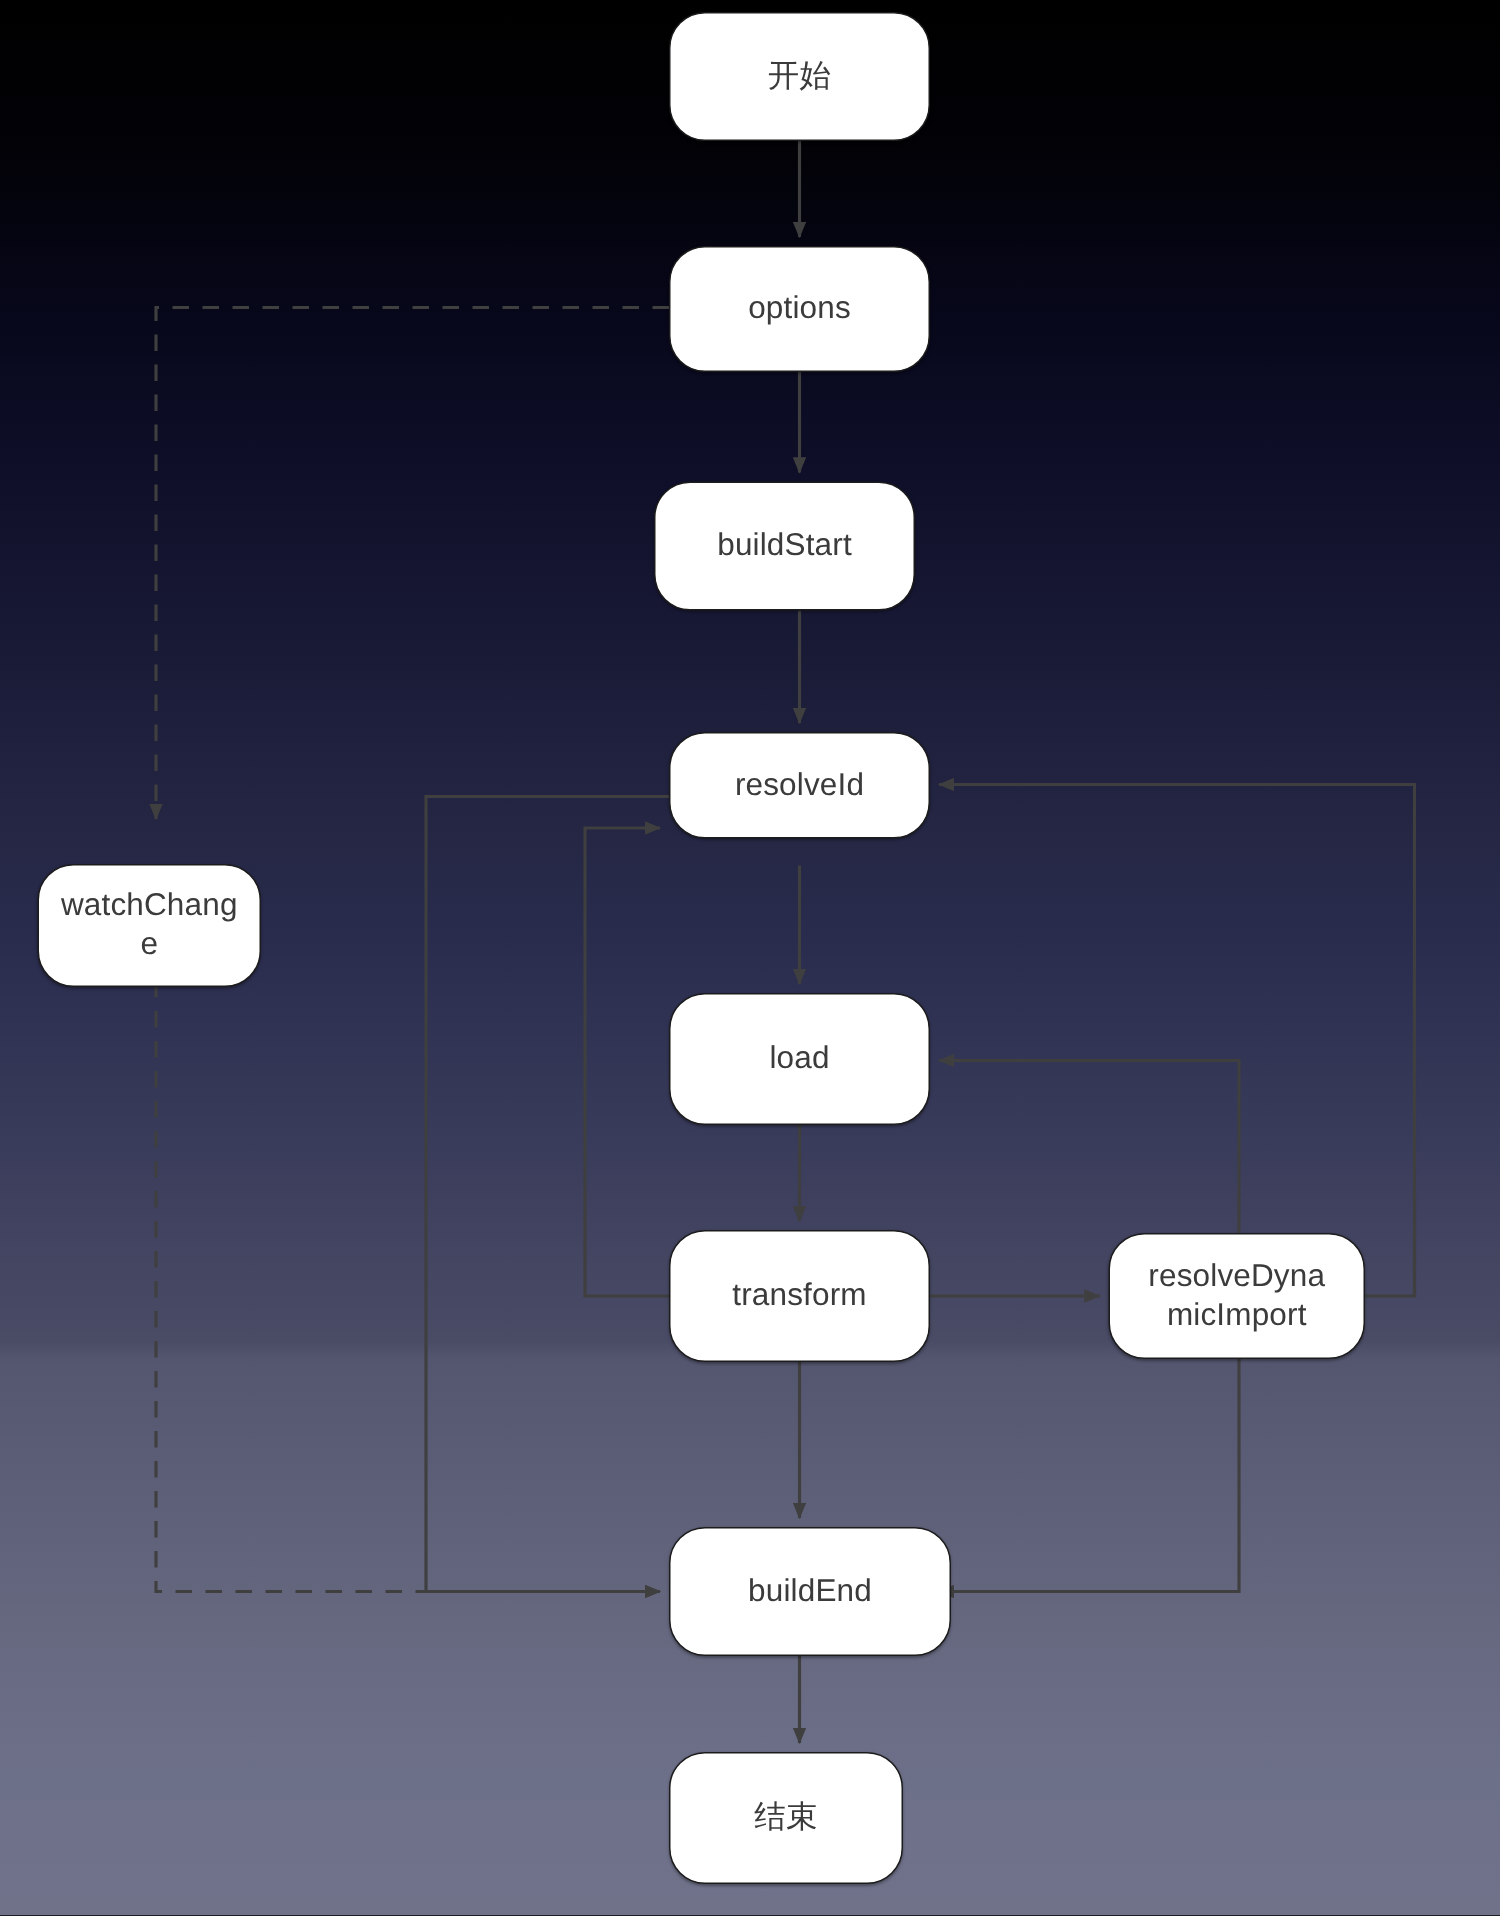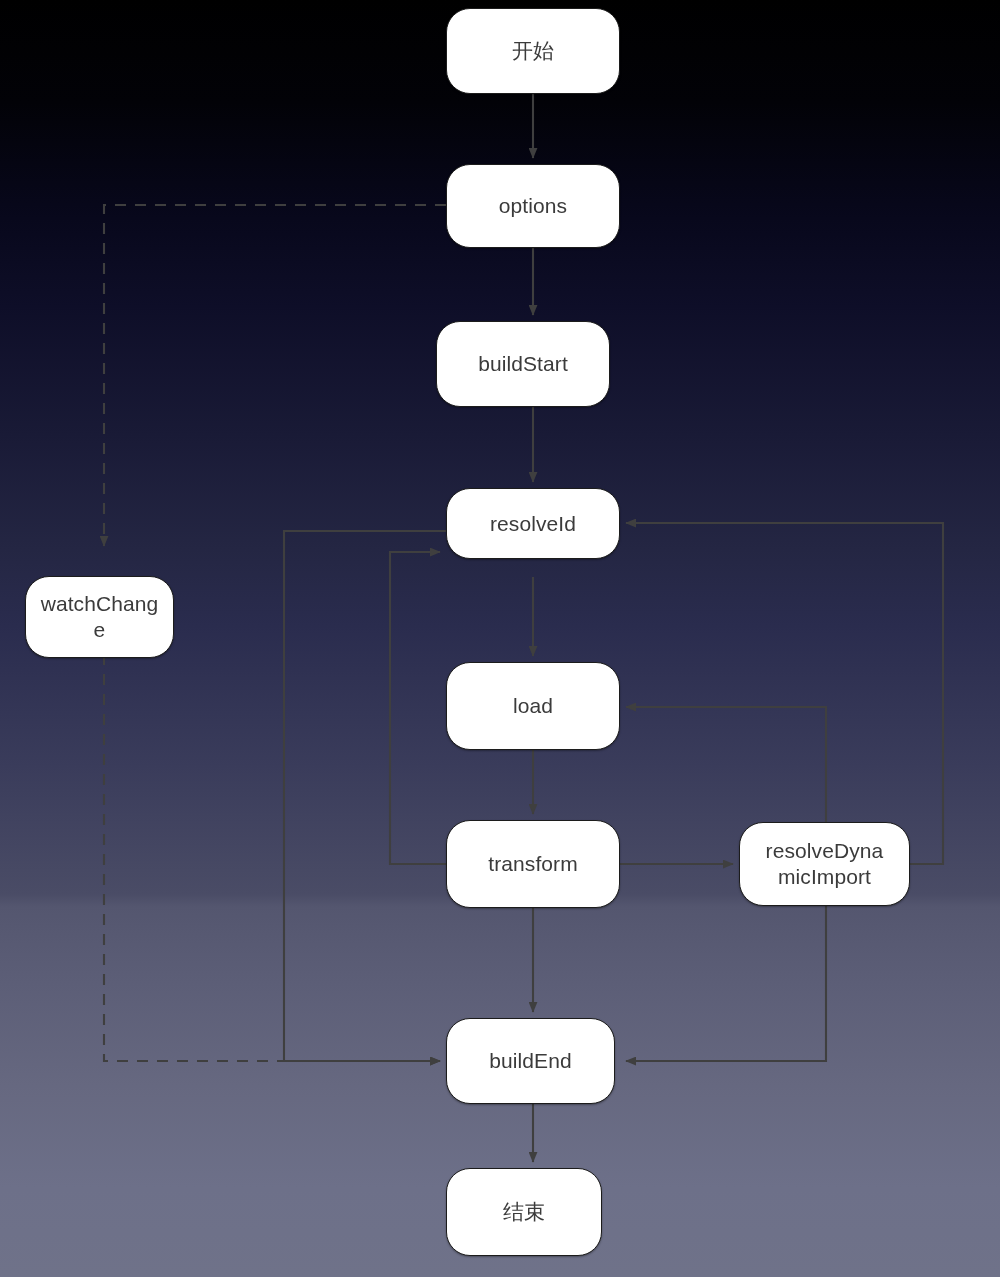--- a/index.html
+++ b/index.html
@@ -136,21 +136,21 @@
 
   <div class="node" style="left:446px; top:820px; width:174px; height:88px;">
     <span class="node-label">transform</span>
   </div>
 
   <div class="node" style="left:739px; top:822px; width:171px; height:84px;">
     <span class="node-label">resolveDyna
 micImport</span>
   </div>
 
-  <div class="node" style="left:446px; top:1018px; width:169px; height:86px;">
+  <div class="node" style="left:446px; top:1018px; width:188px; height:86px;">
     <span class="node-label">buildEnd</span>
   </div>
 
   <div class="node" style="left:446px; top:1168px; width:156px; height:88px;">
     <span class="node-label">结束</span>
   </div>
 
 </div>
 
 </body></html>

